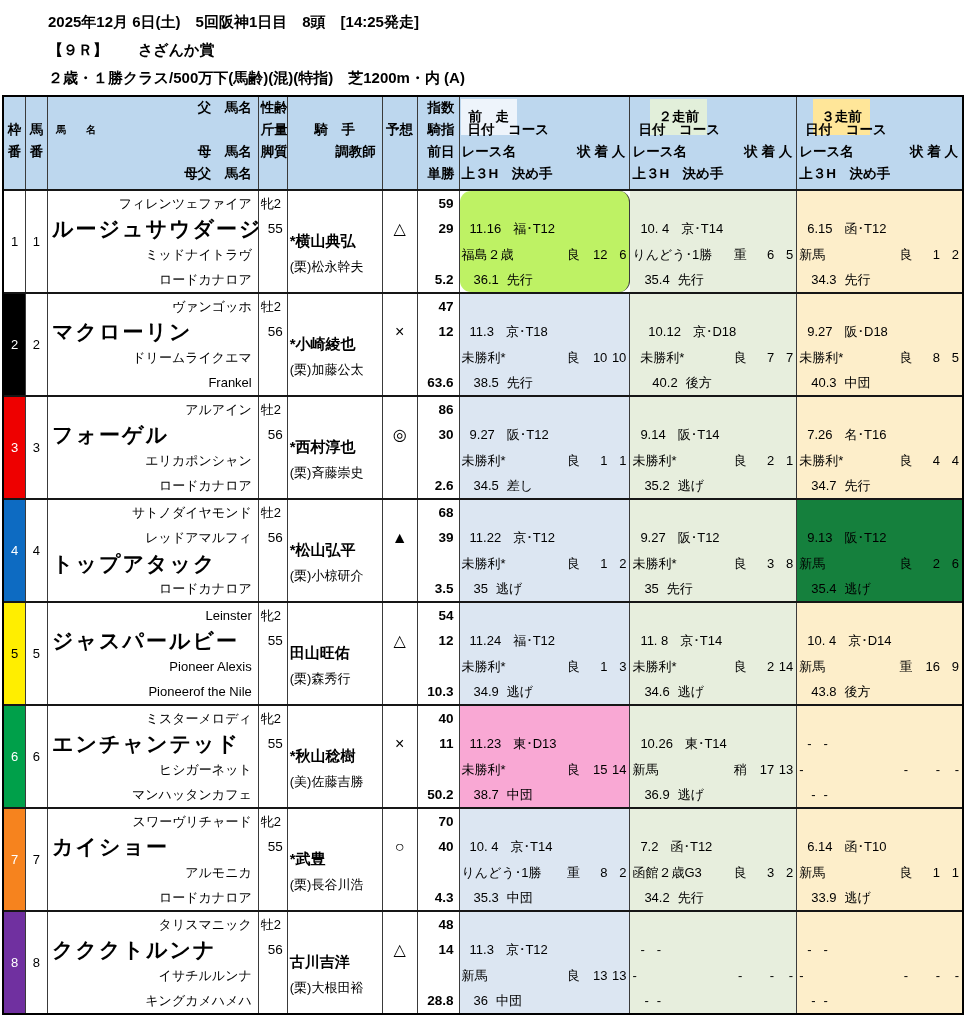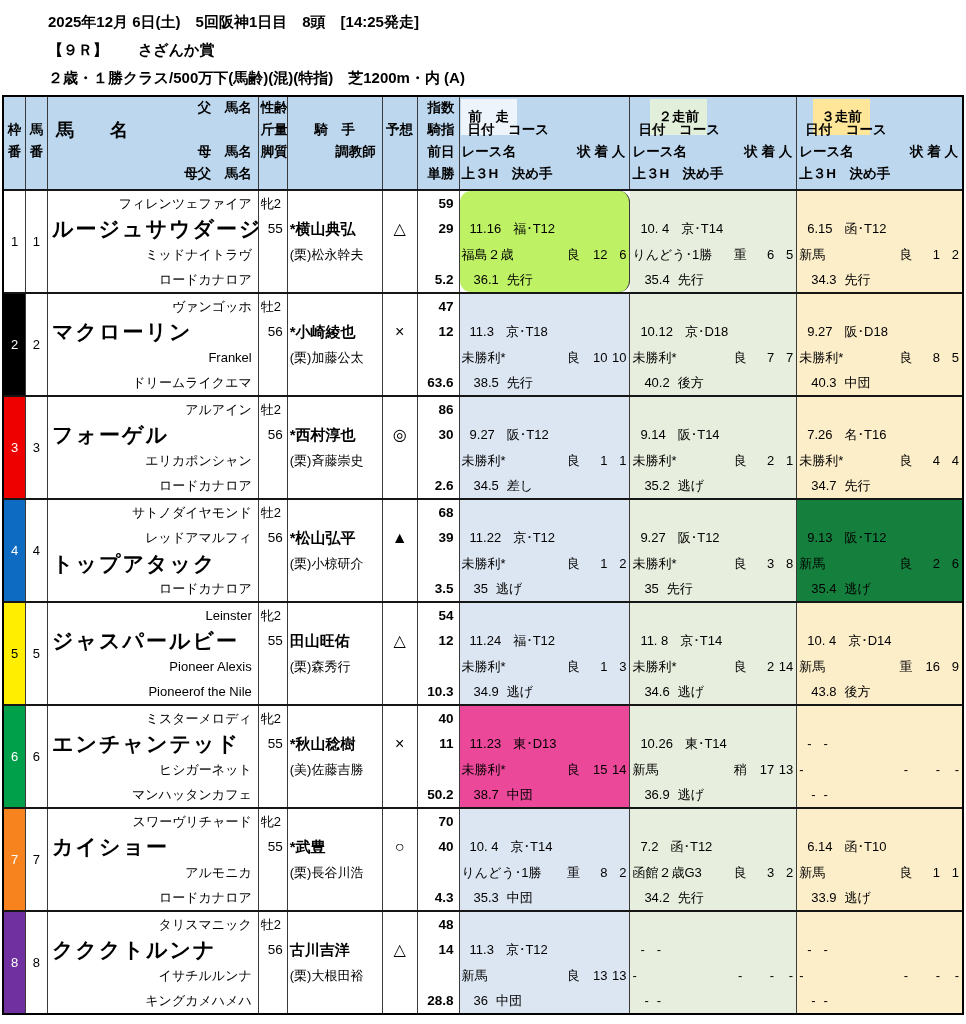--- a/index.html
+++ b/index.html
@@ -35,21 +35,21 @@
   .t-c{text-align:center}
   .t-r{text-align:right}
   .pr6{padding-right:6px}
   .pr4{padding-right:4px}
   .pl2{padding-left:2px}
   .pl8{padding-left:8px}
   .pl10{padding-left:10px}
   .pl14{padding-left:14px}
 
   .big-name { font-size:21px; font-weight:bold; letter-spacing:2px; padding-left:4px; }
-  .jockey { font-weight:bold; font-size:15px; padding-left:2px; }
+  .jockey { font-weight:bold; font-size:15px; padding-left:2px;margin-top:12px; }
   .trainer { font-size:13px; padding-left:2px; }
   .numcell { font-weight:bold; font-size:13.5px; text-align:right; padding-right:5px; }
   .markcell { font-size:16px; text-align:center; }
   .sexage { padding-left:2px; font-size:13px; }
   .wt { text-align:right; padding-right:4px; font-size:13.5px; }
 
   .cellmid { display:flex; align-items:center; justify-content:center; height:100%; font-size:13px; }
 
   .race-hl { display:inline-block; padding:8px 8px; line-height:20px; margin-top:2px; margin-left:1px; }
   .rflex { display:flex; }
@@ -80,21 +80,21 @@
         <div class="hln t-c">枠</div>
         <div class="hln t-c">番</div>
       </div>
       <div class="col w-num">
         <div class="hln t-c">&nbsp;</div>
         <div class="hln t-c">馬</div>
         <div class="hln t-c">番</div>
       </div>
       <div class="col w-name">
         <div class="hln t-r pr6">父　馬名</div>
-        <div class="hln pl8" style="font-size:18px">馬　　名</div>
+        <div class="hln pl8" style="font-size:10px">馬　　名</div>
         <div class="hln t-r pr6">母　馬名</div>
         <div class="hln t-r pr6">母父　馬名</div>
       </div>
       <div class="col w-sex">
         <div class="hln pl2">性齢</div>
         <div class="hln pl2">斤量</div>
         <div class="hln pl2">脚質</div>
       </div>
       <div class="col w-jky">
         <div class="hln">&nbsp;</div>
@@ -189,22 +189,22 @@
   <div class="row">
     <div class="col w-waku" style="background: rgb(0, 0, 0); color: rgb(255, 255, 255);">
       <div class="cellmid">2</div>
     </div>
     <div class="col w-num">
       <div class="cellmid">2</div>
     </div>
     <div class="col w-name">
       <div class="ln t-r pr6">ヴァンゴッホ</div>
       <div class="ln big-name">マクローリン</div>
+      <div class="ln t-r pr6">ドリームライクエマ</div>
       <div class="ln t-r pr6">Frankel</div>
-      <div class="ln t-r pr6">ドリームライクエマ</div>
     </div>
     <div class="col w-sex">
       <div class="ln sexage">牡2</div>
       <div class="ln wt">56</div>
     </div>
     <div class="col w-jky">
       <div class="ln">&nbsp;</div>
       <div class="ln jockey">*小崎綾也</div>
       <div class="ln trainer">(栗)加藤公太</div>
     </div>
@@ -218,21 +218,21 @@
       <div class="ln">&nbsp;</div>
       <div class="ln numcell">63.6</div>
     </div>
 
     <div class="col w-r0 race-cell" style="background: rgb(220, 230, 242);">
       <div class="ln">&nbsp;</div>
       <div class="ln pl10"><span class="rdate">11.3</span><span class="rcourse">京･T18</span></div>
       <div class="ln rflex"><span class="rname">未勝利*</span><span class="rcond">良</span><span class="rfin">10</span><span class="rpop">10</span></div>
       <div class="ln pl14"><span>38.5</span><span class="rkimete">先行</span></div>
     </div>
-    <div class="col w-r1 race-cell" style="background: rgb(231, 238, 221);">
+    <div class="col w-r1 race-cell" style="background: rgb(231, 238, 221); padding-left: 8px;">
       <div class="ln">&nbsp;</div>
       <div class="ln pl10"><span class="rdate">10.12</span><span class="rcourse">京･D18</span></div>
       <div class="ln rflex"><span class="rname">未勝利*</span><span class="rcond">良</span><span class="rfin">7</span><span class="rpop">7</span></div>
       <div class="ln pl14"><span>40.2</span><span class="rkimete">後方</span></div>
     </div>
     <div class="col w-r2 race-cell" style="background: rgb(253, 238, 202);">
       <div class="ln">&nbsp;</div>
       <div class="ln pl10"><span class="rdate">9.27</span><span class="rcourse">阪･D18</span></div>
       <div class="ln rflex"><span class="rname">未勝利*</span><span class="rcond">良</span><span class="rfin">8</span><span class="rpop">5</span></div>
       <div class="ln pl14"><span>40.3</span><span class="rkimete">中団</span></div>
@@ -424,21 +424,21 @@
       <div class="ln">&nbsp;</div>
       <div class="ln markcell">×</div>
     </div>
     <div class="col w-idx">
       <div class="ln numcell">40</div>
       <div class="ln numcell">11</div>
       <div class="ln">&nbsp;</div>
       <div class="ln numcell">50.2</div>
     </div>
 
-    <div class="col w-r0 race-cell" style="background: #ec4899;">
+    <div class="col w-r0 race-cell" style="background: #f9a8d4;">
       <div class="ln">&nbsp;</div>
       <div class="ln pl10"><span class="rdate">11.23</span><span class="rcourse">東･D13</span></div>
       <div class="ln rflex"><span class="rname">未勝利*</span><span class="rcond">良</span><span class="rfin">15</span><span class="rpop">14</span></div>
       <div class="ln pl14"><span>38.7</span><span class="rkimete">中団</span></div>
     </div>
     <div class="col w-r1 race-cell" style="background: rgb(231, 238, 221);">
       <div class="ln">&nbsp;</div>
       <div class="ln pl10"><span class="rdate">10.26</span><span class="rcourse">東･T14</span></div>
       <div class="ln rflex"><span class="rname">新馬</span><span class="rcond">稍</span><span class="rfin">17</span><span class="rpop">13</span></div>
       <div class="ln pl14"><span>36.9</span><span class="rkimete">逃げ</span></div>

